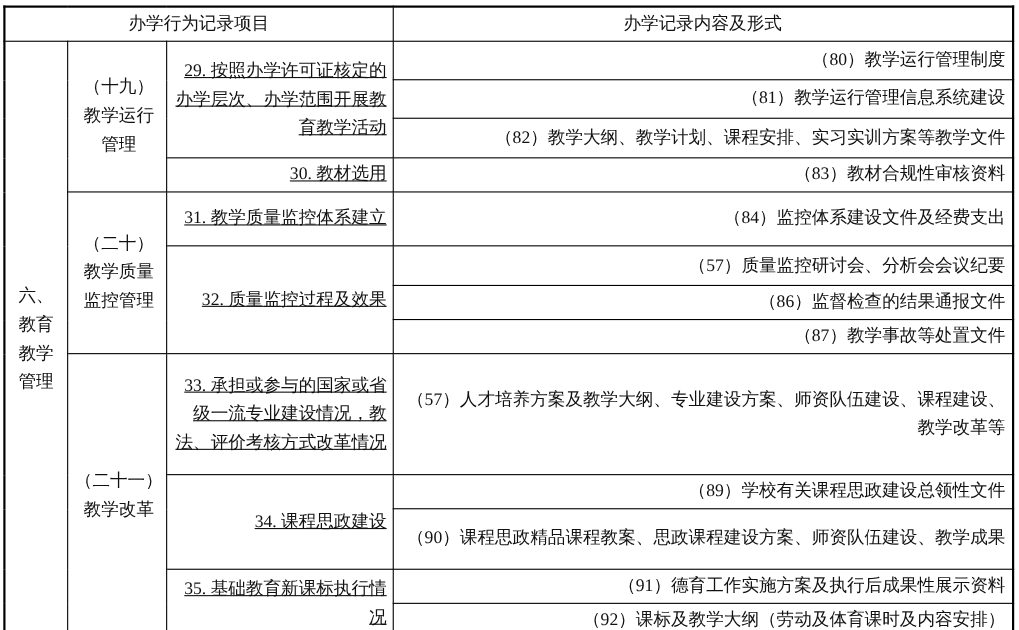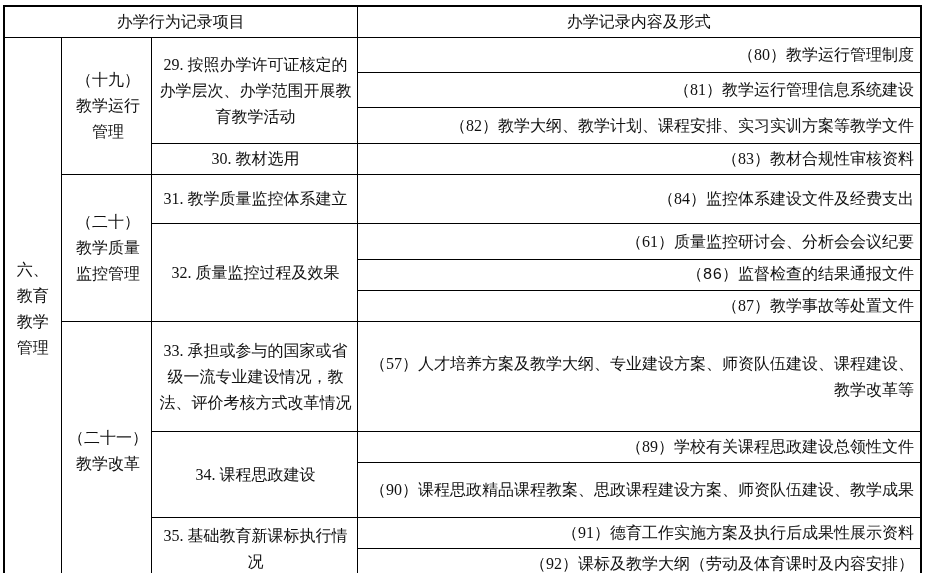--- a/index.html
+++ b/index.html
@@ -50,22 +50,23 @@
     line-height: 28px;
     padding: 2px 2px;
   }
   td.group {
     text-align: center;
     white-space: pre-line;
     padding: 2px 2px 2px 6px;
     line-height: 27px;
   }
   td.item {
-    text-align: center;
+    text-align: right;
     padding: 2px 5px 2px 8px;
+    text-decoration: underline;
   }
   td.rec {
     text-align: right;
     padding: 2px 6px 2px 0;
   }
 </style>
 </head>
 <body>
 
 <div class="sheet">
@@ -111,24 +112,24 @@
       <tr style="height:49px;">
         <td class="group" rowspan="4">（二十）
 教学质量
 监控管理</td>
         <td class="item">31. 教学质量监控体系建立</td>
         <td class="rec">（84）监控体系建设文件及经费支出</td>
       </tr>
 
       <tr style="height:36px;">
         <td class="item" rowspan="3">32. 质量监控过程及效果</td>
-        <td class="rec">（61）质量监控研讨会、分析会会议纪要</td>
+        <td class="rec">（57）质量监控研讨会、分析会会议纪要</td>
       </tr>
 
-      <tr style="height:31px;font-family:Liberation Mono, monospace;">
+      <tr style="height:31px;">
         <td class="rec">（86）监督检查的结果通报文件</td>
       </tr>
 
       <tr style="height:31px;margin-top:10px;">
         <td class="rec">（87）教学事故等处置文件</td>
       </tr>
 
       <tr style="height:110px;">
         <td class="group" rowspan="5">（二十一）
 教学改革</td>

